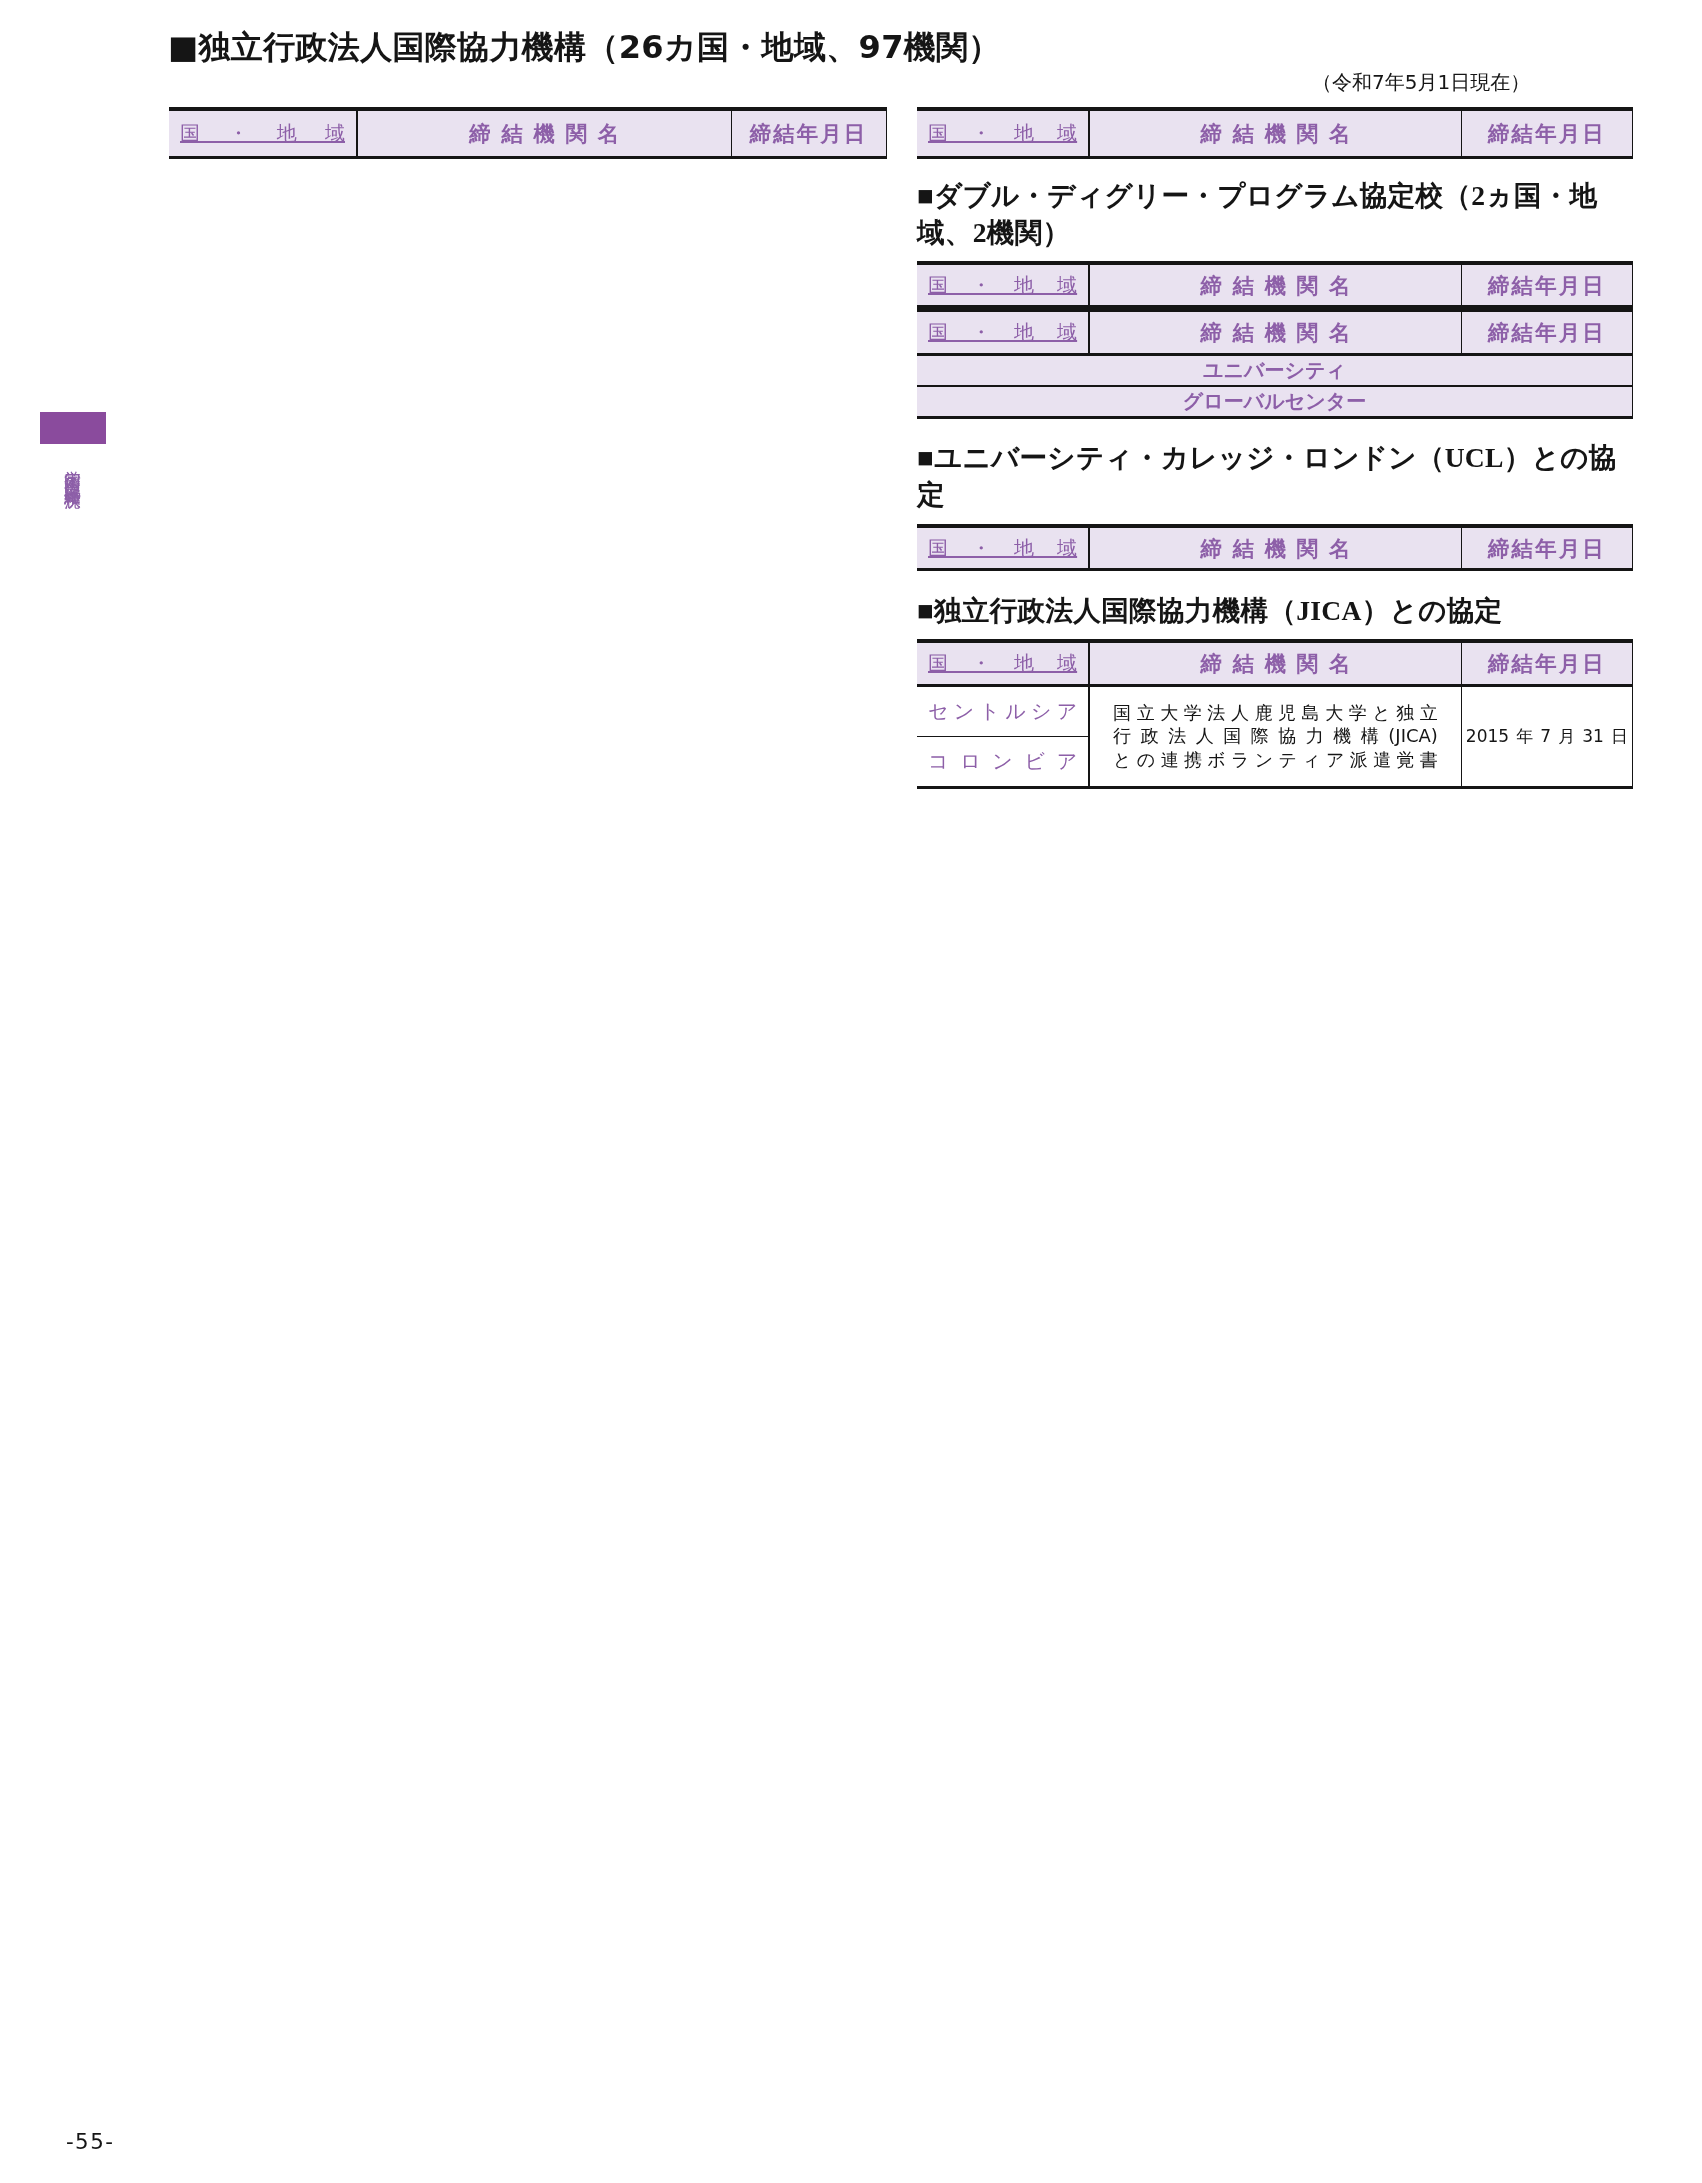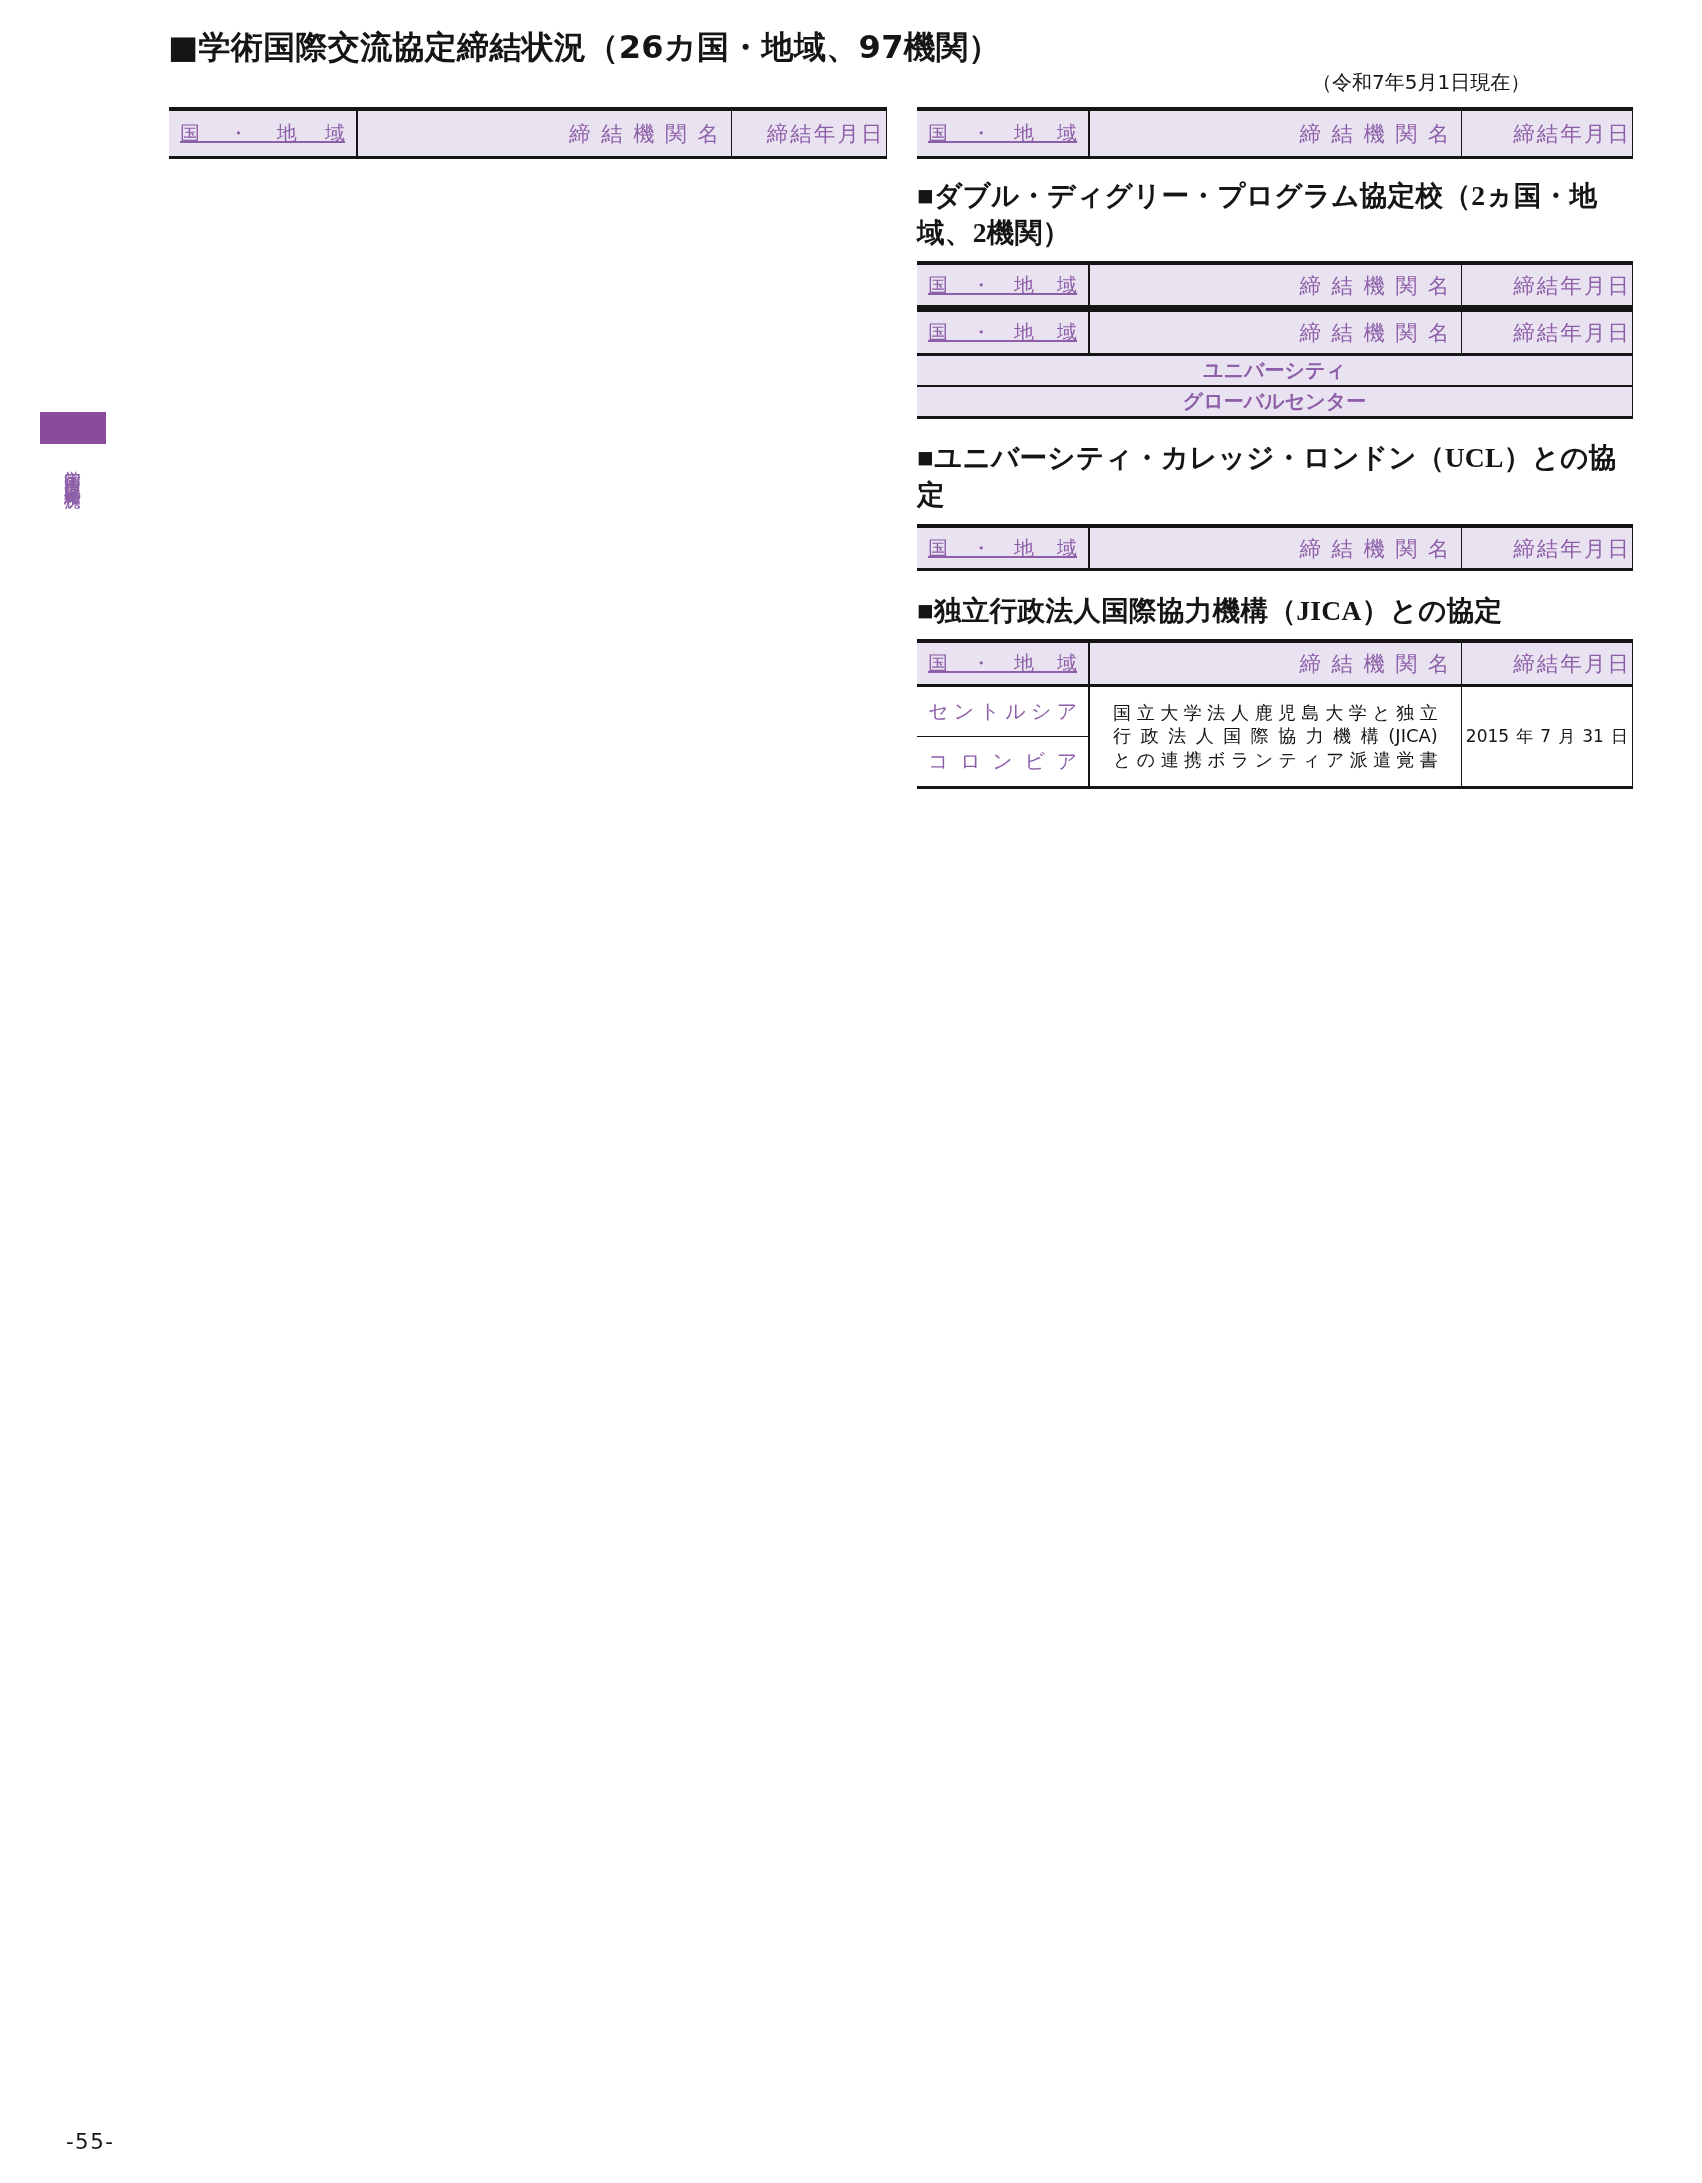--- a/index.html
+++ b/index.html
@@ -26,22 +26,22 @@
   
   table.agr{border-collapse:collapse;table-layout:fixed;width:100%;
     border-top:4.8px solid #151515;border-bottom:3.4px solid #151515;}
   .agr col.c1{width:172px}.agr col.c2{width:372px}.agr col.c3{width:171px}
   [data-table="left_main"] col.c1{width:188px}
   [data-table="left_main"] col.c2{width:374px}
   [data-table="left_main"] col.c3{width:155px}
   .agr th,.agr td{overflow:hidden;vertical-align:middle;}
   .agr thead tr{height:44px;}
   [data-table="left_main"] thead tr,[data-table="right_main"] thead tr{height:48px;}
-  .agr thead th{background:#e9e2f0;color:#8d5fa8;font-weight:400;font-size:21.4px;
-    text-align:right;border-bottom:3.4px solid #151515;}
+  .agr thead th{background:#e9e2f0;color:#8d5fa8;font-weight:700;font-size:21.4px;
+    text-align:center;border-bottom:3.4px solid #151515;}
   .agr thead th.country{border-right:2.8px solid #151515;text-decoration:underline;}
   .agr thead th.institution{border-right:1.4px solid #151515;letter-spacing:0.5em;text-indent:0.5em;}
   .agr thead th.date{letter-spacing:0.1em;border-right:1.4px solid #151515;}
   .agr tbody.grp{border-top:2.8px solid #151515;}
   .agr tbody.grp tr+tr th.country{border-top:1.4px solid #151515;}
   .agr th.country{border-right:2.8px solid #151515;color:#8d5fa8;font-weight:400;font-size:20px;
     text-align:justify;text-align-last:justify;text-justify:inter-character;padding:0 11px;}
   .agr td.inst{border-right:1.4px solid #151515;font-size:20.7px;text-align:justify;text-align-last:justify;
     text-justify:inter-character;padding:0 23px;white-space:pre-line;}
   .agr td.date{font-size:17px;text-align:justify;text-align-last:justify;text-justify:inter-character;
@@ -59,21 +59,21 @@
   [data-table="ucl"] tbody.grp{border-top:none;}
 </style>
 </head>
 <body>
 
 <div class="page">
 
   <div class="sidebar-accent"></div>
   <div class="sidebar-vert">学術国際交流協定締結状況</div>
 
-  <h1 class="page-title">■学術国際交流協定締結状況（26カ国・地域、97機関）</h1>
+  <h1 class="page-title">■独立行政法人国際協力機構（26カ国・地域、97機関）</h1>
   <div class="as-of">（令和7年5月1日現在）</div>
 
   <div class="col-left">
     <div data-table="left_main">
         <table class="agr">
           <colgroup>
             <col class="c1">
             <col class="c2">
             <col class="c3">
           </colgroup>

